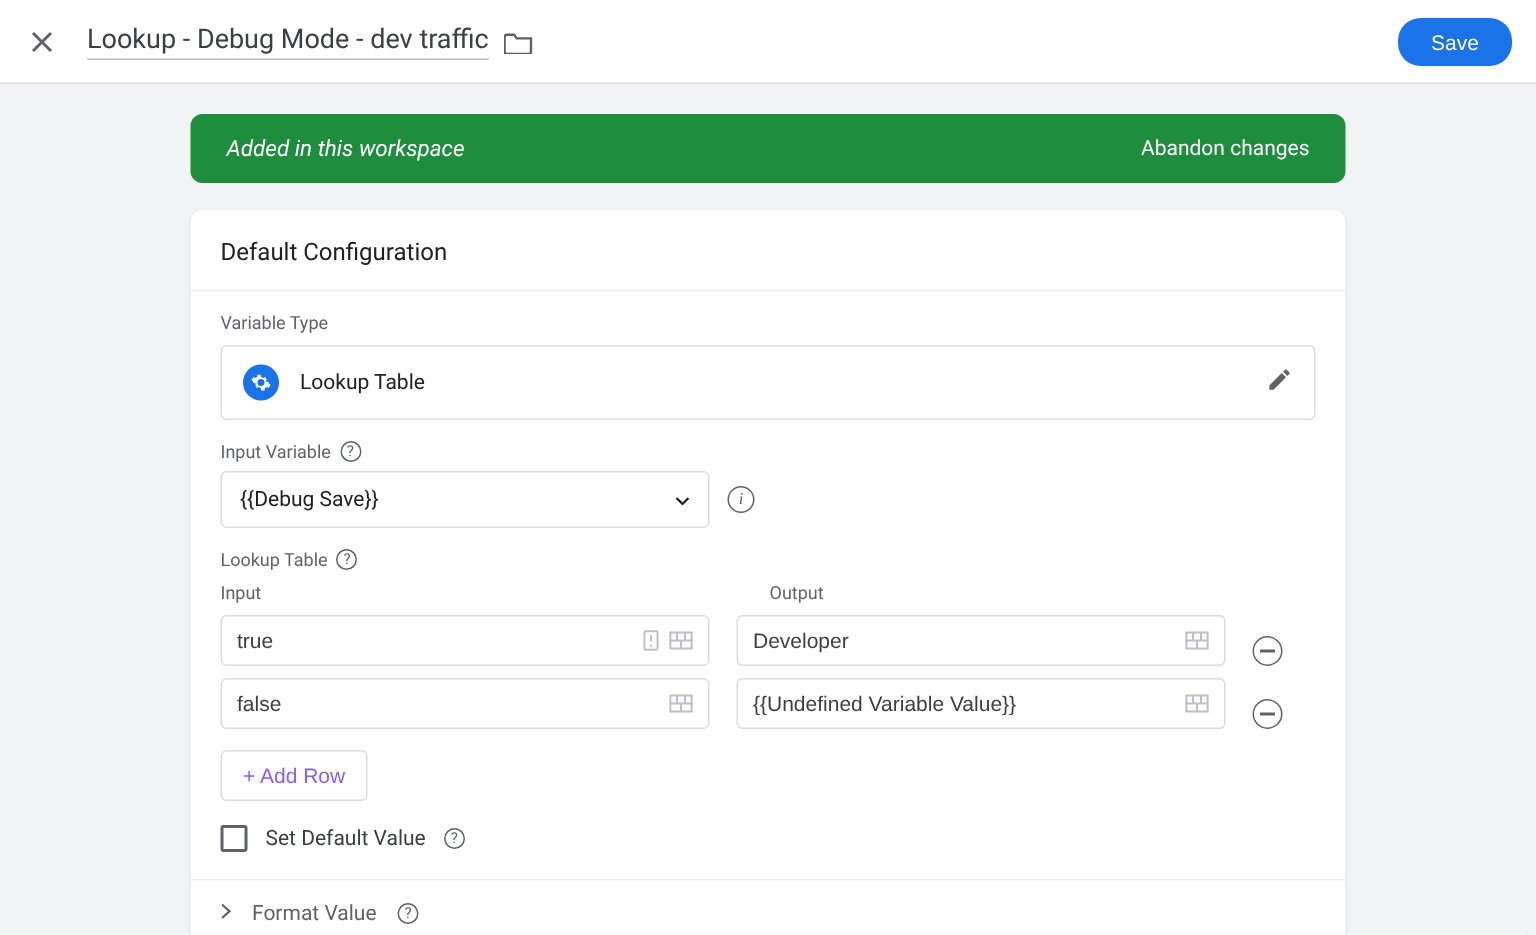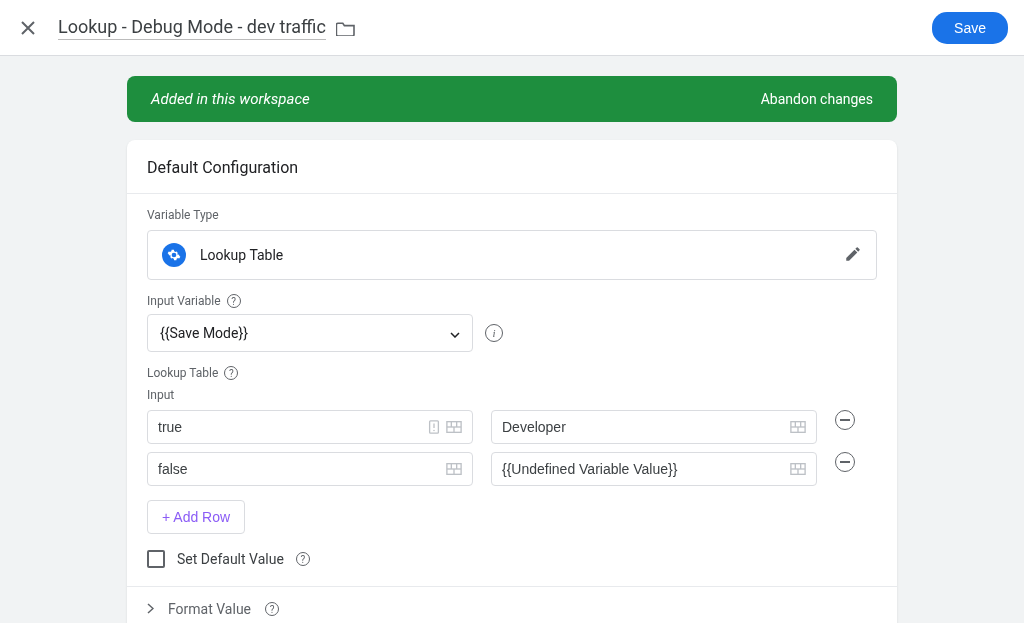--- a/index.html
+++ b/index.html
@@ -129,21 +129,21 @@
     width: 18px; height: 18px; border:1.5px solid #5f6368; border-radius:50%;
     display:flex; align-items:center; justify-content:center;
     font-size: 11px; color:#5f6368; font-style: italic; font-family: serif;
     cursor:pointer;
   }
 
   .table-head { display:flex; gap: 40px; margin-top: 8px; font-size:12px; color:#5f6368; }
   .th-left { width: 326px; }
   .th-right { width: 326px; }
 
-  .row { display:flex; align-items:flex-start; gap: 18px; margin-top:8px; }
+  .row { display:flex; align-items:flex-end; gap: 18px; margin-top:8px; }
   .tfield {
     width: 326px;
     border: 1px solid #dadce0;
     border-radius: 4px;
     padding: 8px 10px;
     display:flex; align-items:center; gap:6px;
     background:#fff;
   }
   .tfield input {
     flex:1; border:none; outline:none; font-size:14px; color:#3c4043;
@@ -241,38 +241,39 @@
       </div>
     </div>
 
     <div class="section">
       <div class="sec-label">
         <span>Input Variable</span>
         <span class="help-q">?</span>
       </div>
       <div class="input-var-row">
         <div class="select">
-          <span>{{Save Mode}}</span>
+          <span>{{Debug Save}}</span>
           <span class="chev">
             <svg viewBox="0 0 10 6">
                 <path d="M1 1 L5 5 L9 1" stroke="currentColor" stroke-width="1.5" fill="none"></path>
               </svg>
           </span>
         </div>
         <span class="info-circle">i</span>
       </div>
     </div>
 
     <div class="section">
       <div class="sec-label">
         <span>Lookup Table</span>
         <span class="help-q">?</span>
       </div>
       <div class="table-head">
         <div class="th-left">Input</div>
+        <div class="th-right">Output</div>
       </div>
 
       
       <div class="row">
         <div class="tfield">
           <input value="true" style="">
           <span class="page-ic">
             <svg viewBox="0 0 12 16">
                 <rect x="1" y="1" width="10" height="14" rx="1" fill="none" stroke="currentColor" stroke-width="1.5"></rect>
                 <line x1="6" y1="4" x2="6" y2="9" stroke="currentColor" stroke-width="1.5"></line>

